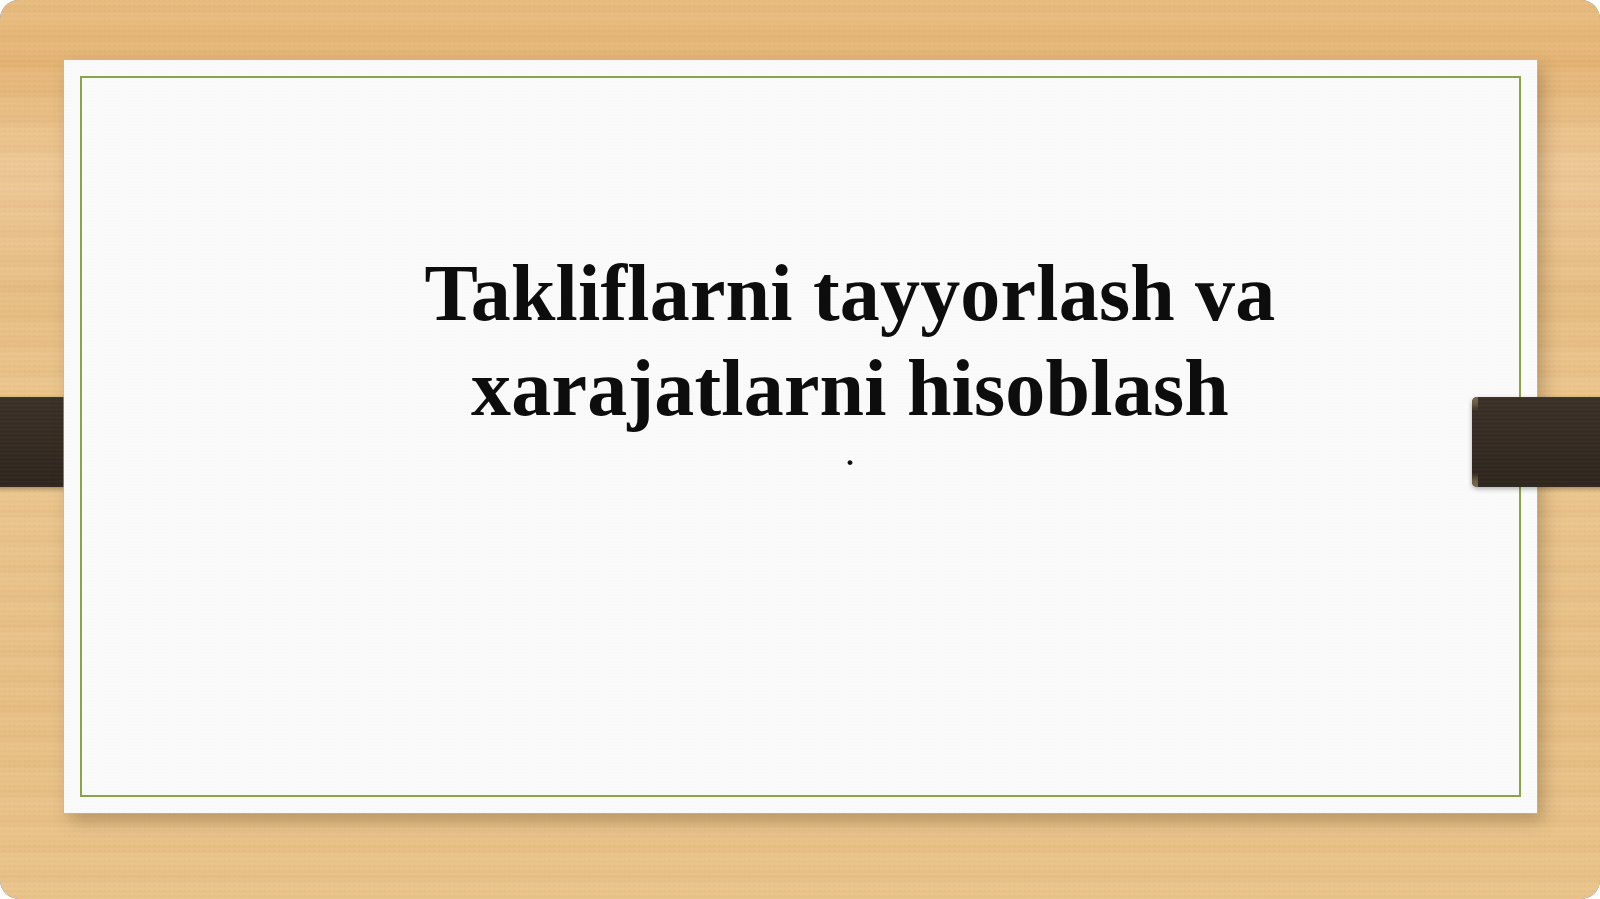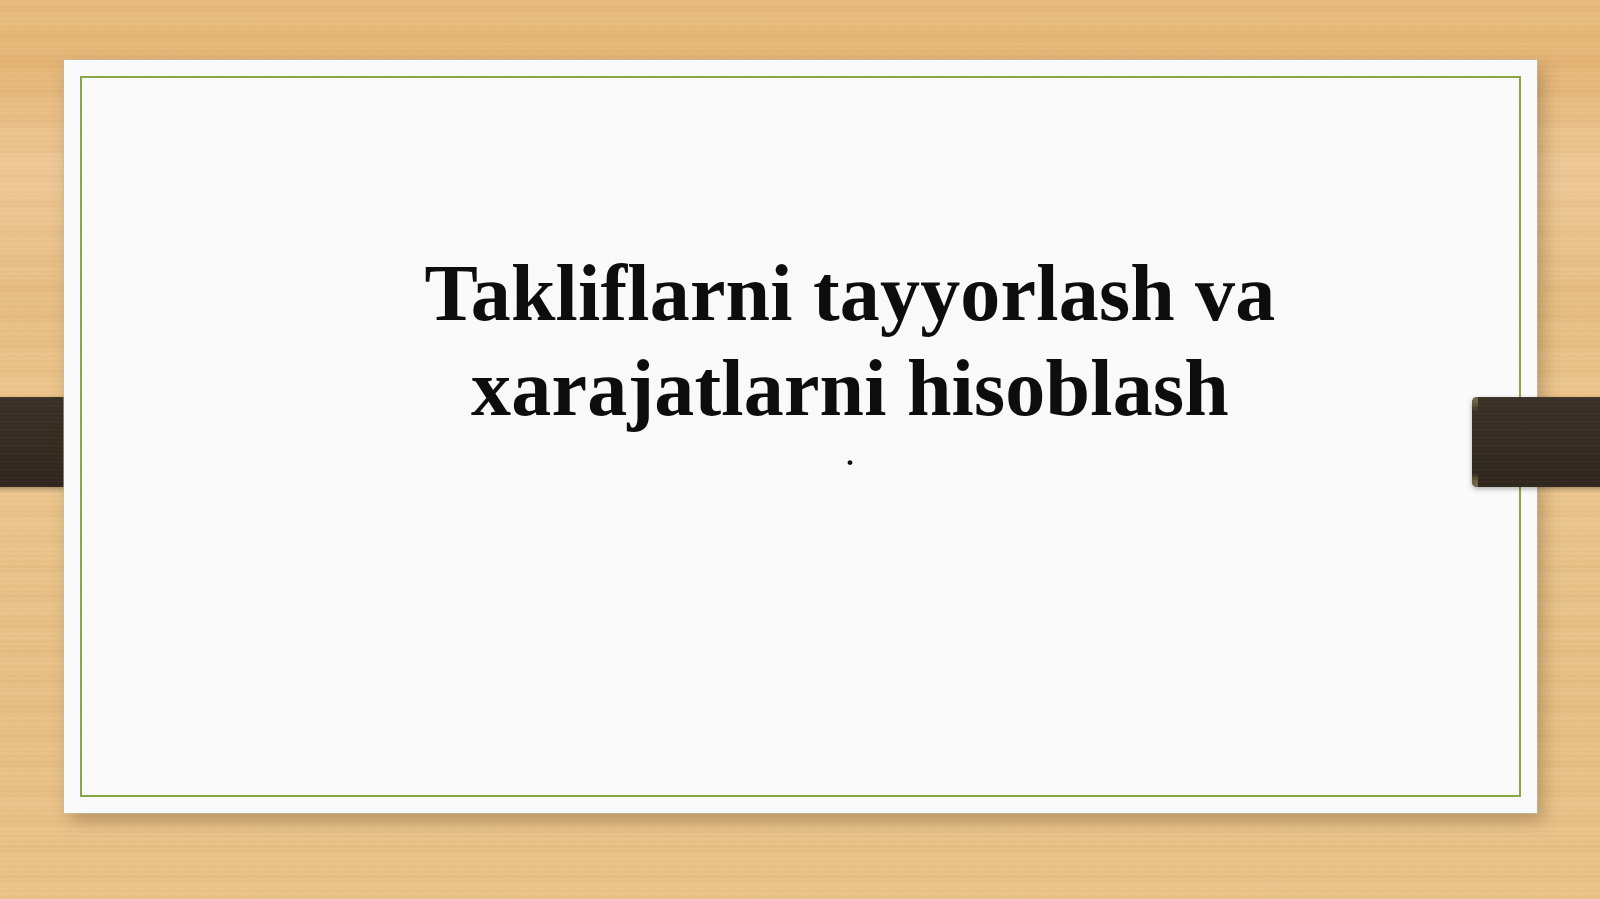--- a/index.html
+++ b/index.html
@@ -13,20 +13,21 @@
     font-family: "Liberation Serif", serif;
   }
 
   
   .slide-stage {
     position: relative;
     width: 1600px;
     height: 899px;
     background-color: #3b82f6;
     overflow: hidden;
+    border-radius: 19px;
   }
 
   
   .wood-base {
     position: absolute;
     inset: 0;
     background:
       linear-gradient(to bottom,
         #e9bd80 0px,
         #e4b474 60px,

